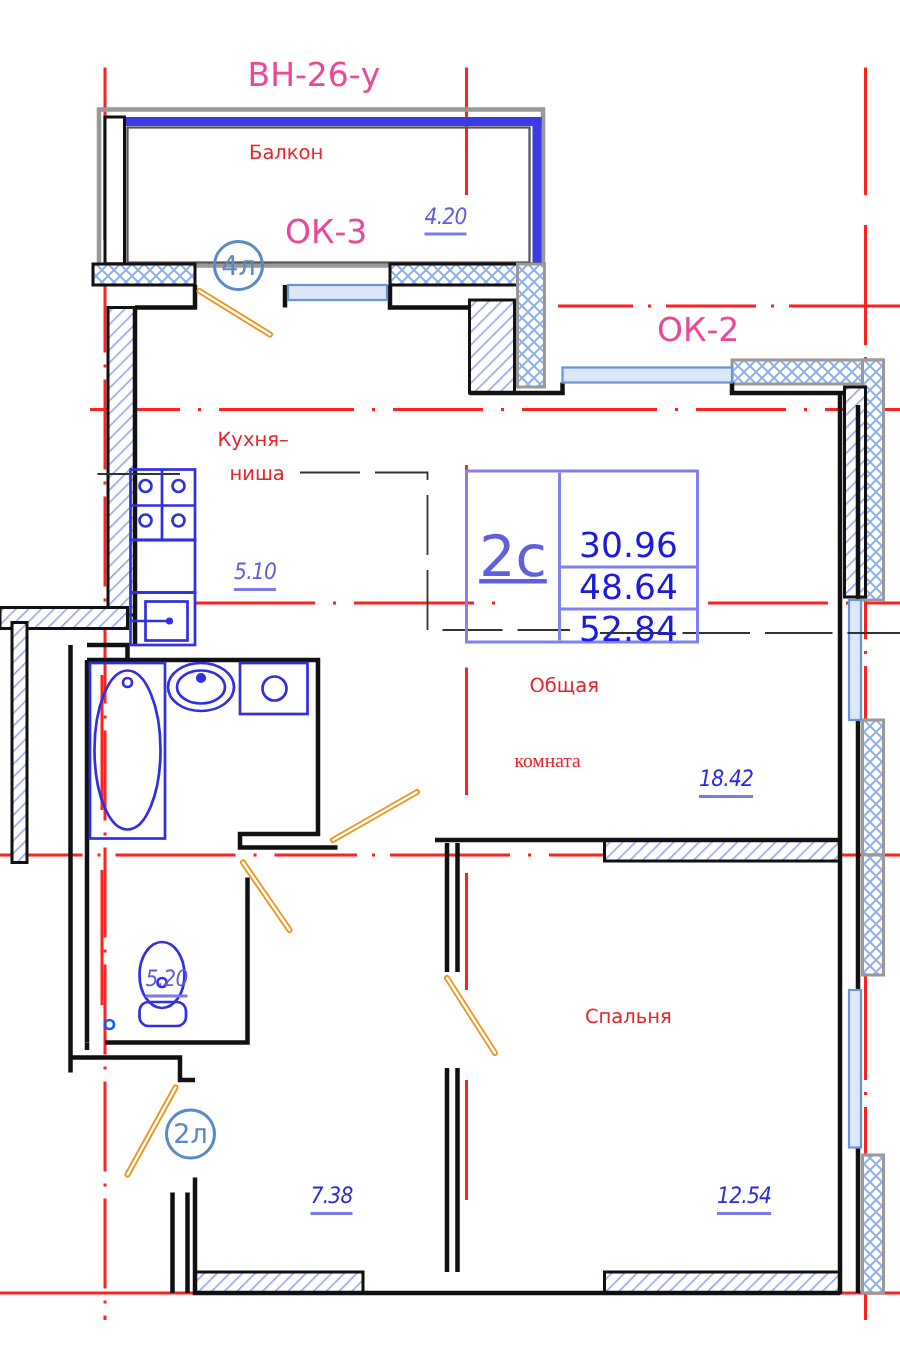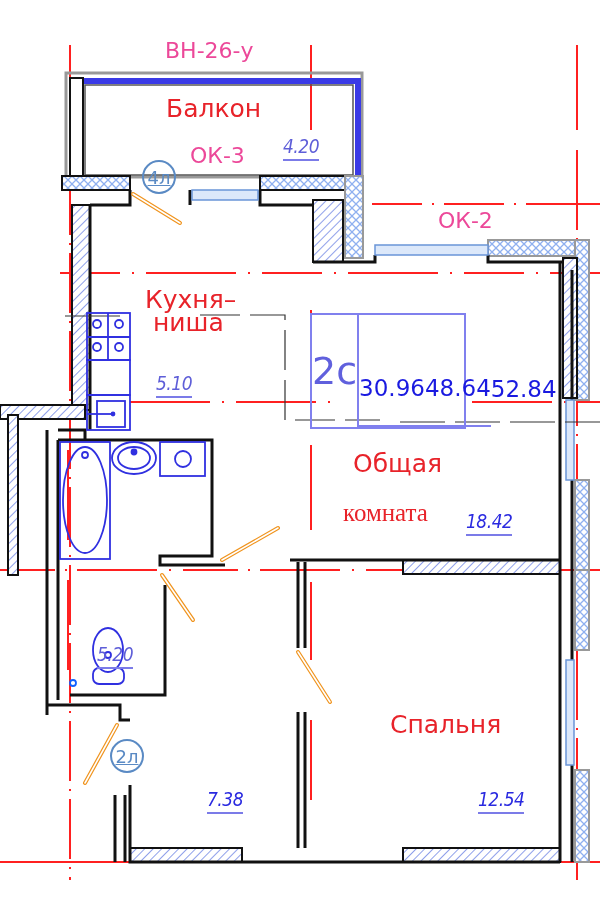--- a/index.html
+++ b/index.html
@@ -1,26 +1,26 @@
 <!DOCTYPE html>
 <html><head>
 <meta charset="utf-8">
 <style>
   html, body { margin:0; padding:0; background:#ffffff; }
   body { width:600px; height:900px; overflow:hidden; position:relative; font-family:"DejaVu Sans", sans-serif; }
   #plan { position:absolute; left:0; top:0; width:600px; height:900px; }
   .lbl { position:absolute; white-space:nowrap; line-height:1; }
-  .room-name { color:#e8232a; font-size:25px; font-family:"DejaVu Sans", sans-serif; }
-  .area { color:#2a2ae0; font-size:19px; font-style:italic; font-family:"DejaVu Sans Condensed","DejaVu Sans", sans-serif; border-bottom:2px solid #7b7be8; padding-bottom:3px; letter-spacing:-0.5px; }
+  .room-name { color:#e8232a; font-size:13px; font-family:"DejaVu Sans", sans-serif; }
+  .area { color:#2a2ae0; font-size:15px; font-style:italic; font-family:"DejaVu Sans Condensed","DejaVu Sans", sans-serif; border-bottom:2px solid #7b7be8; padding-bottom:3px; letter-spacing:-0.5px; }
   .area.faded { color:#5e5ed8; }
   .window-tag { color:#ec4899; font-size:22px; font-family:"DejaVu Sans", sans-serif; }
-  .door-tag { position:absolute; border:2px solid #5a8ac4; border-radius:50%; color:#5a8ac4; font-size:18px; display:flex; align-items:center; justify-content:center; width:30px; height:30px;text-decoration:underline; }
+  .door-tag { position:absolute; border:2px solid #5a8ac4; border-radius:50%; color:#5a8ac4; font-size:18px; display:flex; align-items:center; justify-content:center; width:30px; height:30px; }
   .summary { position:absolute; left:310px; top:313px; width:152px; height:112px; border:2px solid #8080ee; display:flex; }
-  .summary .type { width:60px; border-right:2px solid #8080ee; color:#6060dd; font-size:38px; display:flex; align-items:center; justify-content:center; }
-  .summary .vals { flex:1; display:flex; flex-direction:row;margin-top:36px; }
+  .summary .type { width:60px; border-right:2px solid #8080ee; color:#6060dd; font-size:38px; display:flex; align-items:center; justify-content:center;text-decoration:underline; }
+  .summary .vals { flex:1; display:flex; flex-direction:column;margin-top:36px; }
   .summary .vals div { flex:1; color:#1a1ae0; font-size:23px; display:flex; align-items:center; justify-content:center; border-bottom:2px solid #8080ee; }
   .summary .vals div:last-child { border-bottom:none; }
 </style>
 </head>
 <body>
 
 <svg id="plan" viewBox="0 0 600 900" xmlns="http://www.w3.org/2000/svg">
   <defs>
     <pattern id="hatch" width="6" height="6" patternUnits="userSpaceOnUse" patternTransform="rotate(45)">
       <rect width="6" height="6" fill="#ffffff"></rect>
@@ -185,16 +185,16 @@
     <div>52.84</div>
   </div>
 </div>
 
 <div class="lbl room-name" style="left:353px; top:451px;">Общая</div>
 <div class="lbl room-name" style="left:343px; top:500px;font-family:Liberation Serif, serif;">комната</div>
 <div class="lbl area" style="left:466px; top:512px;">18.42</div>
 
 <div class="lbl area faded" style="left:97px; top:608px;margin-top:37px;">5.20</div>
 
-<div class="lbl room-name" style="left:390px; top:712px;">Спальня</div>
+<div class="lbl room-name" style="left:390px; top:672px;">Спальня</div>
 <div class="lbl area" style="left:478px; top:790px;">12.54</div>
 
 <div class="lbl area" style="left:207px; top:790px;">7.38</div>
 
 </body></html>

